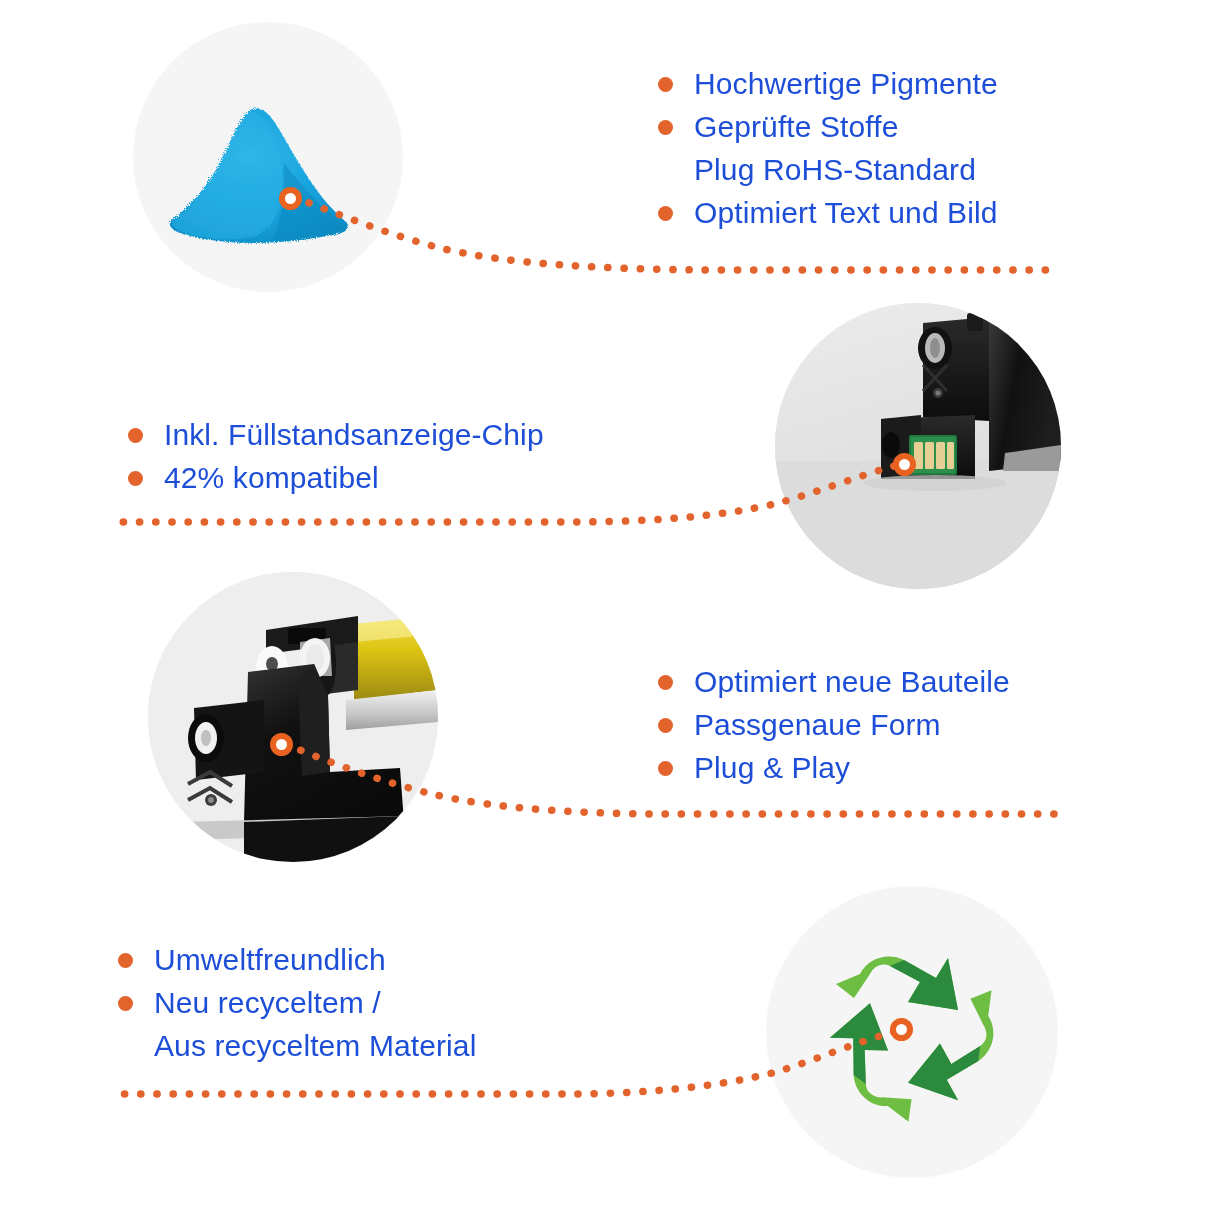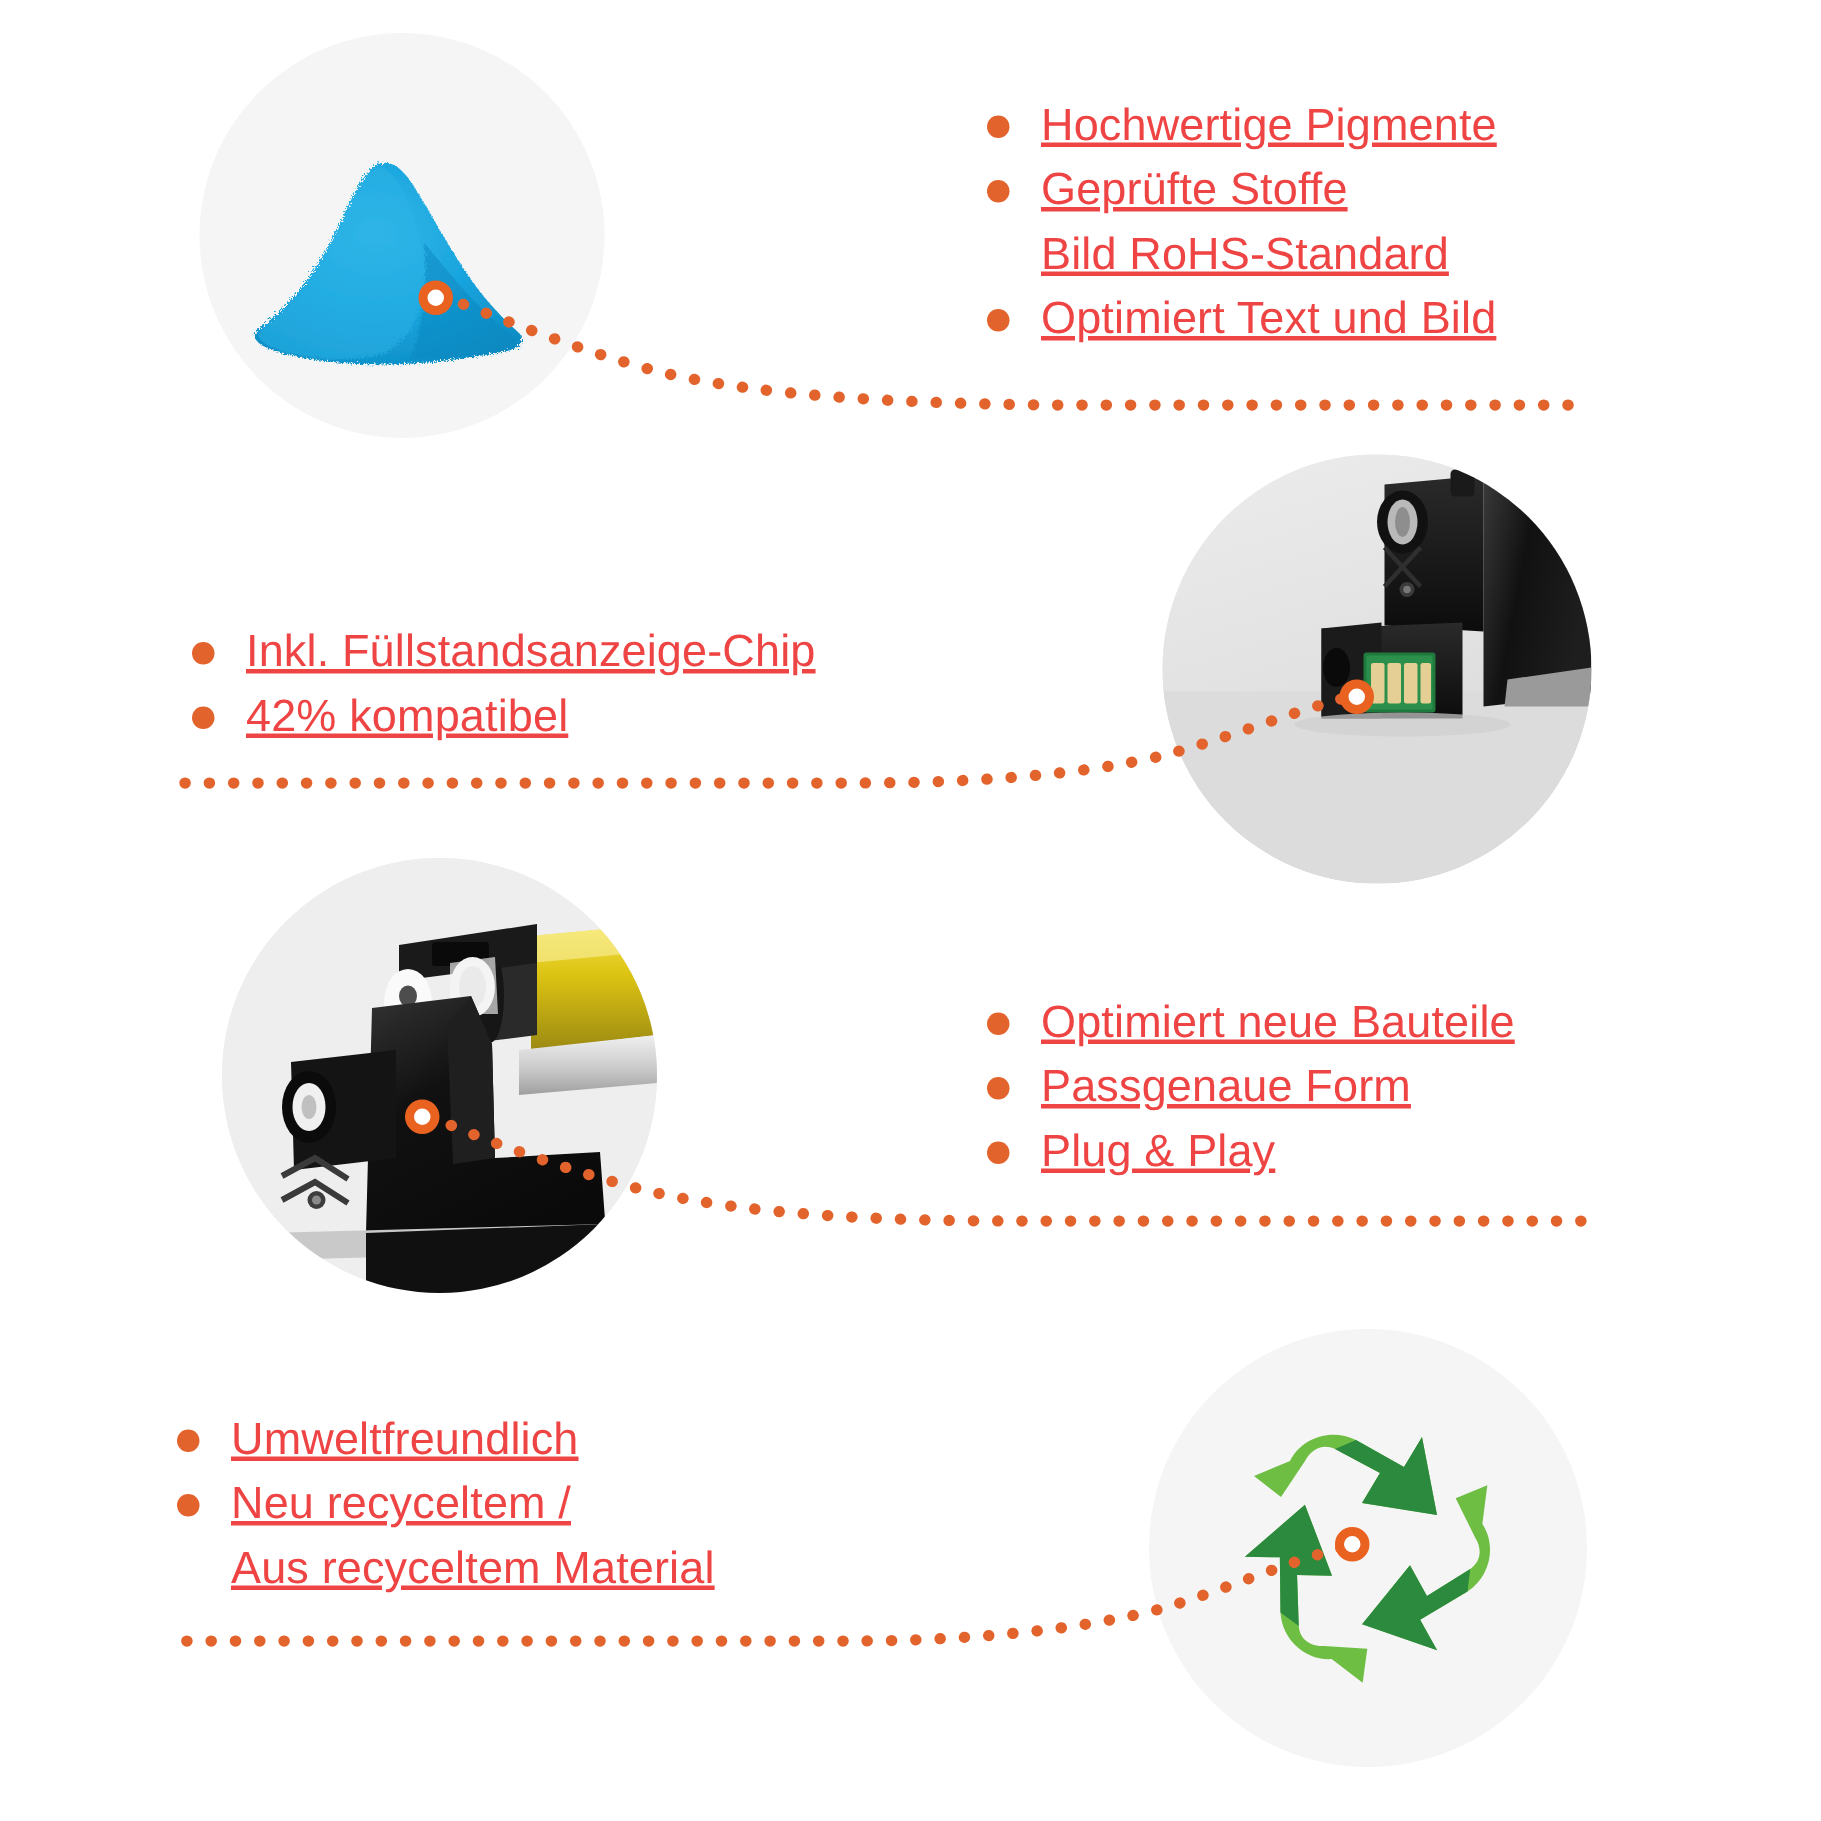--- a/index.html
+++ b/index.html
@@ -25,22 +25,22 @@
     margin-bottom:9px;
     line-height:34px;
   }
   .bullet{
     width:15px;height:15px;border-radius:50%;
     background:#e3632c;
     flex:0 0 15px;margin-top:10px;margin-right:21px;
   }
   .bullet.blank{background:transparent;}
   .txt{
-    font-size:30px;color:#ef4444;
-    letter-spacing:.1px;white-space:nowrap;text-decoration:underline;
+    font-size:30px;color:#1d4ed8;
+    letter-spacing:.1px;white-space:nowrap;
   }
 
   
   .leader{position:absolute;pointer-events:none;}
   .leader path{
     fill:none;stroke:#e3632c;stroke-width:7.5;
     stroke-linecap:round;stroke-dasharray:0.2 16;
   }
 
   
@@ -98,21 +98,21 @@
     <div class="line">
       <span class="bullet"></span>
       <span class="txt">Hochwertige Pigmente</span>
     </div>
     <div class="line">
       <span class="bullet"></span>
       <span class="txt">Geprüfte Stoffe</span>
     </div>
     <div class="line">
       <span class="bullet blank"></span>
-      <span class="txt">Bild RoHS-Standard</span>
+      <span class="txt">Plug RoHS-Standard</span>
     </div>
     <div class="line">
       <span class="bullet"></span>
       <span class="txt">Optimiert Text und Bild</span>
     </div>
   </div>
 
   <div class="circle" style="left:775px;top:303px;width:286px;height:286px;background:#e6e6e6;">
     <svg class="photo" viewBox="0 0 286 286">
       <defs>

